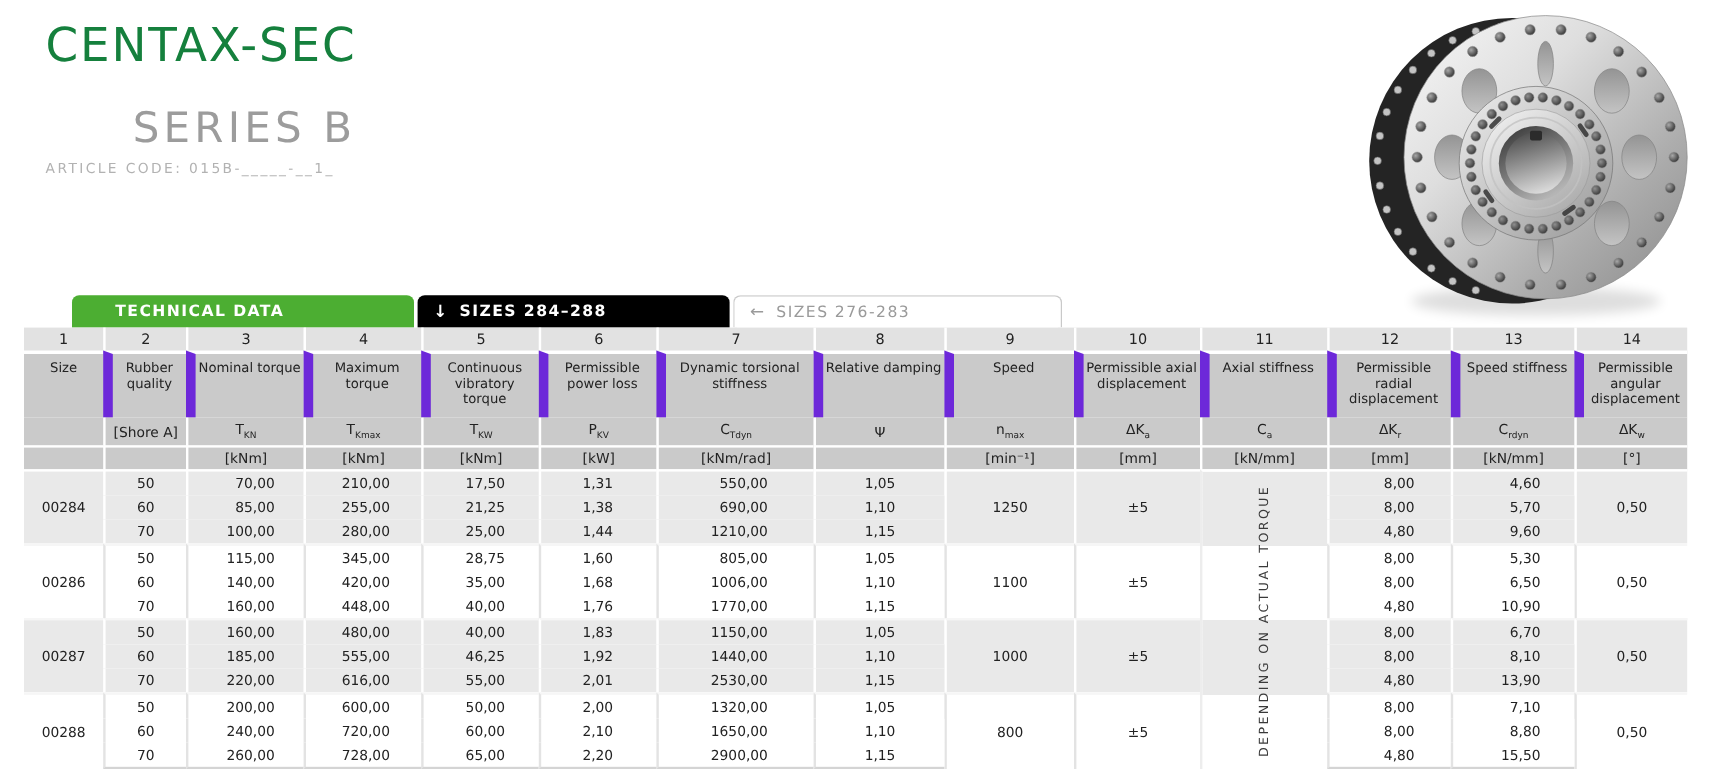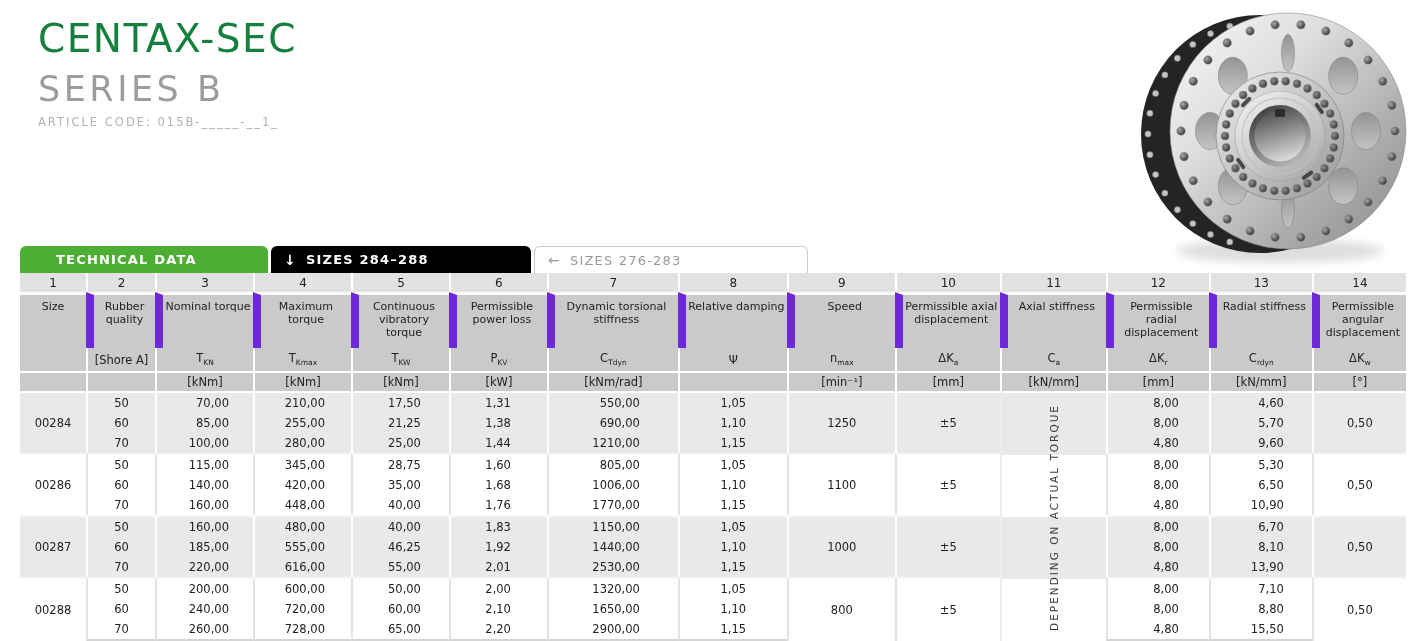--- a/index.html
+++ b/index.html
@@ -2,33 +2,33 @@
 <html><head>
 <meta charset="utf-8">
 <style>
   html,body{margin:0;padding:0;background:#fff;}
   .page{position:relative;width:1424px;height:641px;background:#fff;overflow:hidden;
         font-family:"DejaVu Sans","Liberation Sans",sans-serif;}
 
   
   .hdr{position:absolute;left:38px;top:18px;}
   .title{font-size:39px;font-weight:400;color:#15803d;letter-spacing:1.5px;line-height:1.1;}
-  .subtitle{font-size:35px;font-weight:400;color:#9c9c9c;letter-spacing:3.5px;margin-top:9px;line-height:1.1;}
+  .subtitle{font-size:35px;font-weight:400;color:#9c9c9c;letter-spacing:3.5px;margin-top:27px;line-height:1.1;text-align:right;}
   .article{margin-top:7px;font-size:11.5px;color:#b2b2b2;letter-spacing:2px;}
   .section-heading{position:absolute;left:38px;top:201px;font-size:13.5px;font-weight:bold;
                    color:#8f8f8f;letter-spacing:0.8px;}
 
   
   .product{position:absolute;left:1130px;top:-2px;}
 
   
   .tabs{position:absolute;left:20px;top:246px;display:flex;height:27px;}
   .tab{border-radius:6px 6px 0 0;font-size:13px;display:flex;align-items:center;
        box-sizing:border-box;cursor:default;}
-  .tab-green{width:248px;background:#4cae32;color:#fff;font-weight:bold;letter-spacing:1.2px;padding-left:36px;}
+  .tab-green{width:285px;background:#4cae32;color:#fff;font-weight:bold;letter-spacing:1.2px;padding-left:36px;margin-left:40px;}
   .tab-black{width:260px;background:#000;color:#fff;font-weight:bold;letter-spacing:1.2px;padding-left:13px;margin-left:3px;}
   .tab-white{width:274px;background:#fff;color:#9a9a9a;border:1px solid #c9c9c9;border-bottom:none;
              padding-left:13px;letter-spacing:1.2px;margin-left:3px;}
   .tab .arrow{margin-right:9px;font-size:14px;}
 
   
   .table-wrap{position:absolute;left:20px;top:273px;width:1386px;}
   table{width:100%;border-collapse:separate;border-spacing:0;table-layout:fixed;}
   td{padding:0;text-align:center;color:#222;overflow:hidden;}
 
@@ -271,21 +271,21 @@
             <td class="hname c3">Nominal torque</td>
             <td class="hname c4">Maximum torque</td>
             <td class="hname c5">Continuous vibratory torque</td>
             <td class="hname c6">Permissible power loss</td>
             <td class="hname c7">Dynamic torsional stiffness</td>
             <td class="hname c8">Relative damping</td>
             <td class="hname c9">Speed</td>
             <td class="hname c10">Permissible axial displacement</td>
             <td class="hname c11">Axial stiffness</td>
             <td class="hname c12">Permissible radial displacement</td>
-            <td class="hname c13">Radial stiffness</td>
+            <td class="hname c13">Speed stiffness</td>
             <td class="hname c14">Permissible angular displacement</td>
           </tr>
           <tr>
             <td class="hsym c1"></td>
             <td class="hsym c2">[Shore A]</td>
             <td class="hsym c3">T<sub>KN</sub></td>
             <td class="hsym c4">T<sub>Kmax</sub></td>
             <td class="hsym c5">T<sub>KW</sub></td>
             <td class="hsym c6">P<sub>KV</sub></td>
             <td class="hsym c7">C<sub>Tdyn</sub></td>

